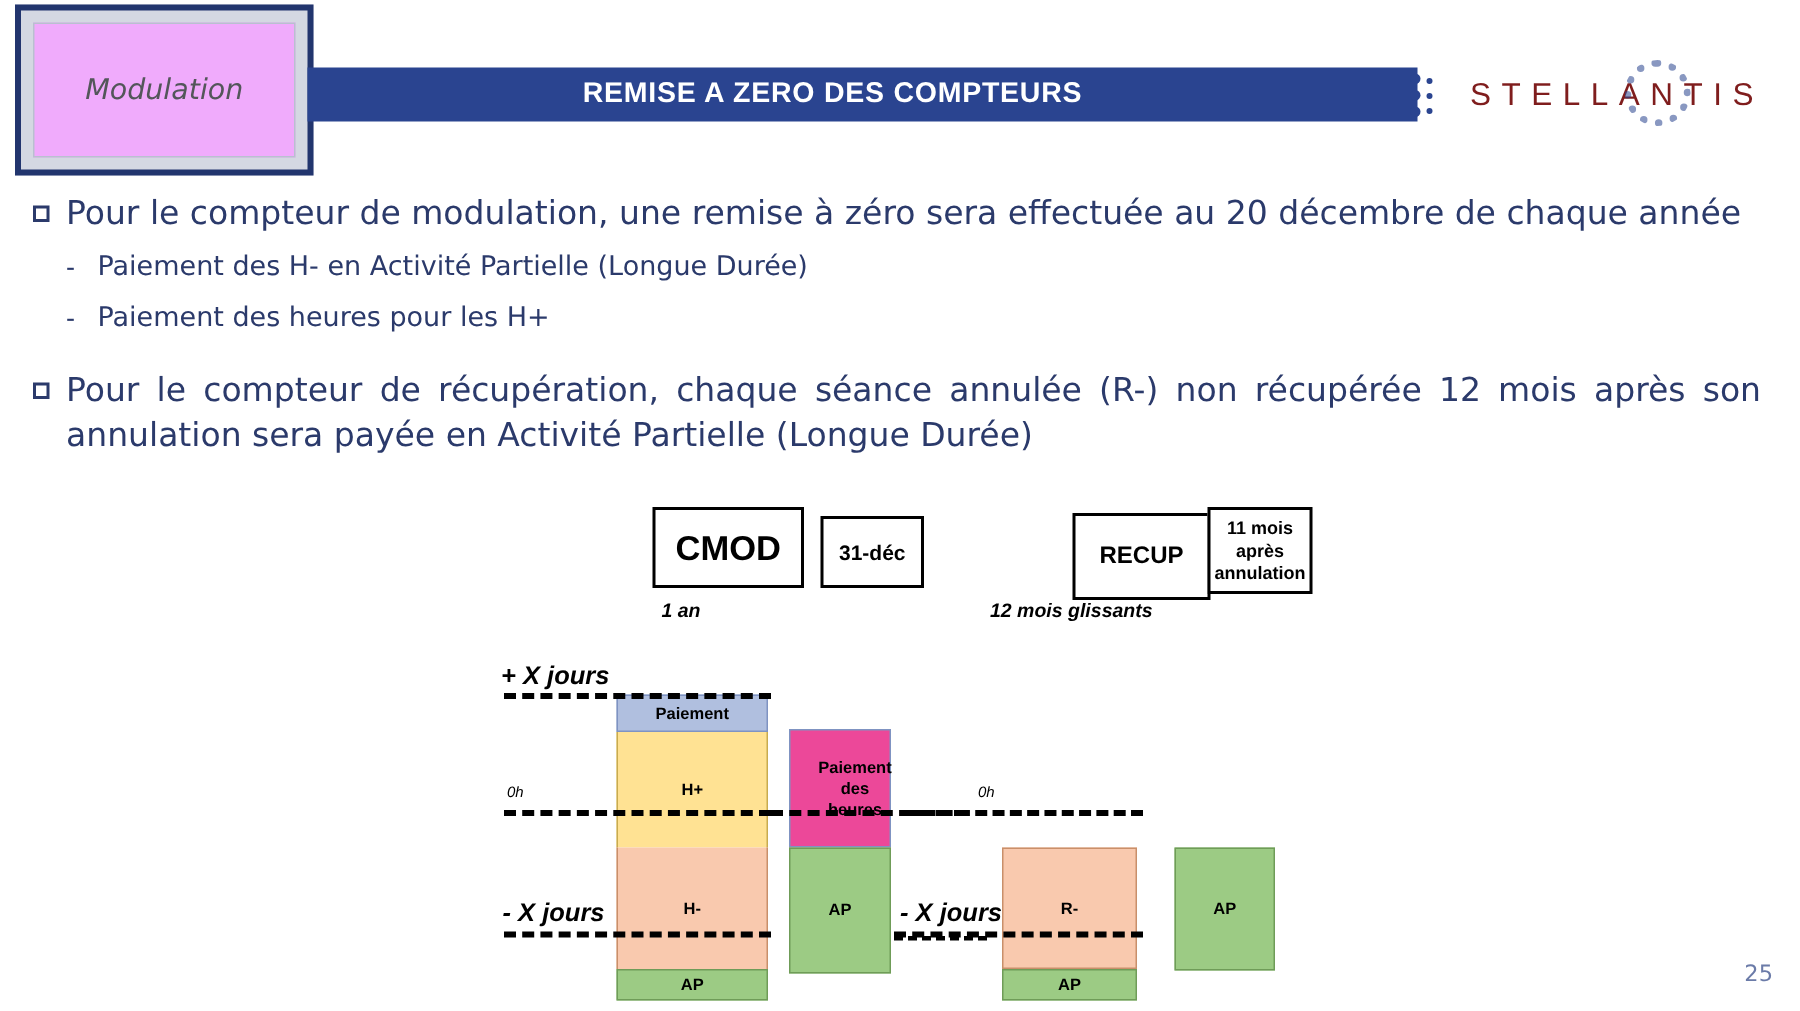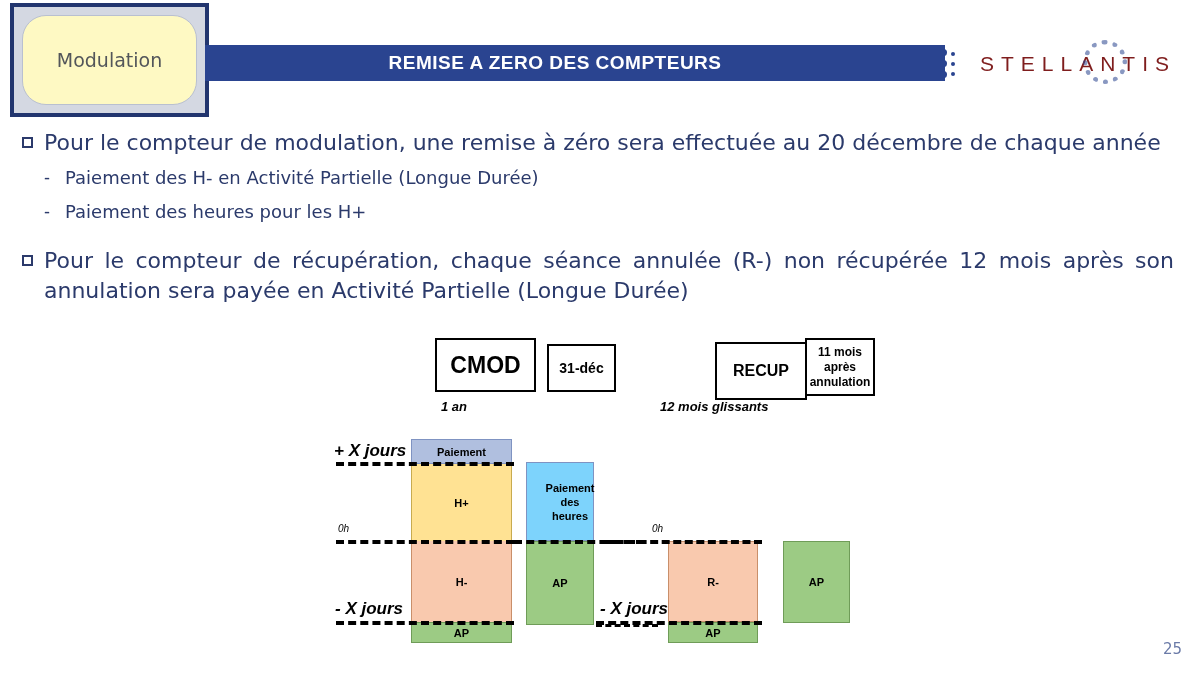--- a/index.html
+++ b/index.html
@@ -96,26 +96,27 @@
     border: 4px solid #22356e;
     background: #d4d8e2;
     box-sizing: border-box;
   }
   #mod-tab-inner {
     position: absolute;
     left: 8px;
     top: 8px;
     right: 8px;
     bottom: 8px;
-    background: #fef9c3;
+    background: #f0abfc;
     border: 1px solid #b9c0d0;
-    border-radius: 24px;
+    border-radius: 0;
     display: flex;
     align-items: center;
     justify-content: center;
+    font-style: italic;
   }
   #mod-tab-label {
     font-size: 19px;
     color: #53565a;
     font-family: "DejaVu Sans", sans-serif;
   }
 
   
   .bullet-row {
     position: absolute;
@@ -201,35 +202,36 @@
     box-sizing: border-box;
     display: flex;
     align-items: center;
     justify-content: center;
     text-align: center;
     font-size: 11px;
     font-weight: bold;
     color: #000000;
     font-family: "Liberation Sans", sans-serif;
     line-height: 14px;
+    margin-top: 24px;
   }
 
   
   #b1-paiement { left: 411px; top: 439px; width: 101px; height: 25px;
                  background: #b0bfdf; border: 1px solid #7f93c2; }
   #b1-hplus    { left: 411px; top: 464px; width: 101px; height: 77px;
                  background: #ffe293; border-left: 1px solid #c8ab4f; border-right: 1px solid #c8ab4f; }
   #b1-hmoins   { left: 411px; top: 541px; width: 101px; height: 81px;
                  background: #f9c9ae; border-left: 1px solid #c98f6a; border-right: 1px solid #c98f6a; }
   #b1-ap       { left: 411px; top: 622px; width: 101px; height: 21px;
                  background: #9ccb84; border: 1px solid #6f9c58; }
 
   
   #b2-paiement { left: 526px; top: 462px; width: 68px; height: 79px;
-                 background: #7dd3fc; border: 1px solid #7f93c2; padding-left: 20px; }
+                 background: #ec4899; border: 1px solid #7f93c2; padding-left: 20px; }
   #b2-ap       { left: 526px; top: 541px; width: 68px; height: 84px;
                  background: #9ccb84; border: 1px solid #6f9c58; }
 
   
   #b3-rmoins   { left: 668px; top: 541px; width: 90px; height: 81px;
                  background: #f9c9ae; border: 1px solid #c98f6a; }
   #b3-ap       { left: 668px; top: 622px; width: 90px; height: 21px;
                  background: #9ccb84; border: 1px solid #6f9c58; }
 
   

